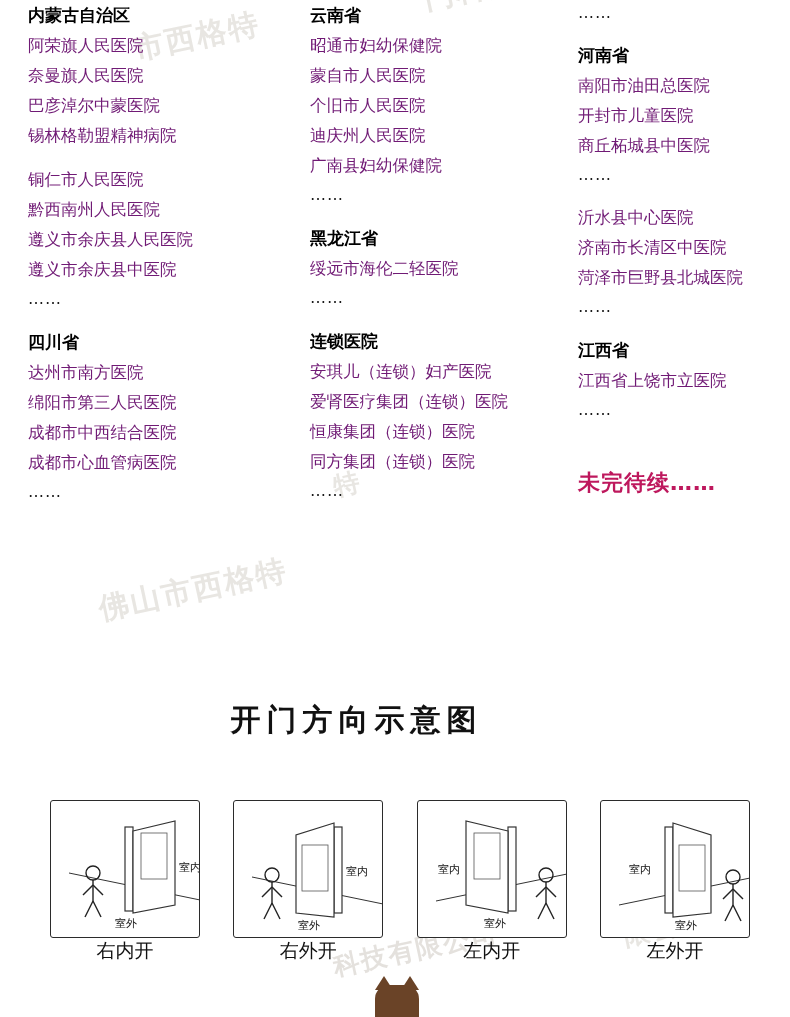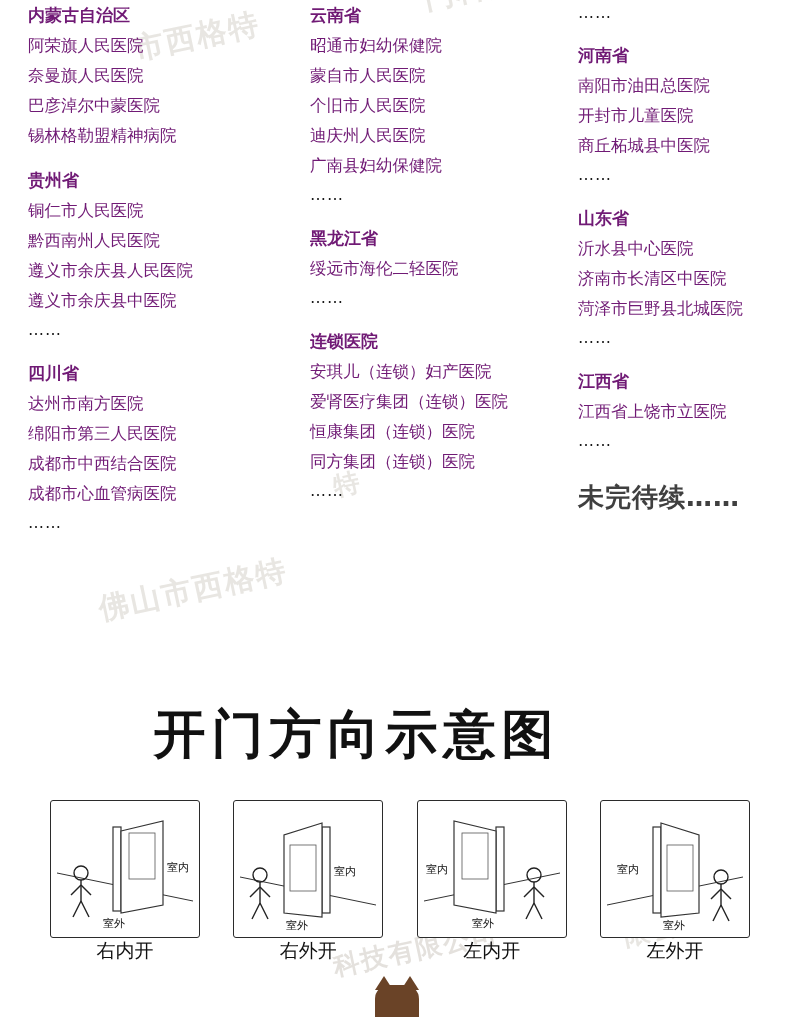--- a/index.html
+++ b/index.html
@@ -49,21 +49,21 @@
     height: 660px;
     z-index: 10;
   }
   .col { position: absolute; top: 0; }
   .col-1 { left: 28px; width: 265px; }
   .col-2 { left: 310px; width: 265px; }
   .col-3 { left: 578px; width: 200px; }
 
   .group { margin-bottom: 14px; }
   .group-title {
-    color: #701a75;
+    color: #000000;
     font-size: 17px;
     font-weight: 700;
     line-height: 30px;
     margin-bottom: 1px;
   }
   .item {
     font-size: 16.5px;
     line-height: 30px;
     color: #701a75;
     white-space: nowrap;
@@ -78,35 +78,35 @@
 
   .col-3 .pretop {
     font-size: 16px;
     line-height: 26px;
     letter-spacing: 1px;
     margin-bottom: 14px;
     margin-left: 0px;
   }
 
   .tobecontinued {
-    margin-top: 25px;
-    font-size: 26px;
+    margin-top: 44px;
+    font-size: 22px;
     font-weight: 700;
     letter-spacing: 1px;
-    color: #404040;
+    color: #be185d;
   }
 
   
   .section-title {
     position: absolute;
     top: 700px;
     left: 0;
     width: 713px;
     text-align: center;
-    font-size: 52px;
+    font-size: 30px;
     font-weight: 700;
     letter-spacing: 6px;
     color: #111;
     z-index: 10;
   }
 
   
   .diagrams {
     position: absolute;
     top: 800px;
@@ -120,20 +120,21 @@
   .diagram { width: 150px; text-align: center; }
   .diagram .frame {
     width: 150px;
     height: 138px;
     border: 1.5px solid #2b2b2b;
     border-radius: 3px;
     box-sizing: border-box;
     position: relative;
     background: #fff;
     overflow: hidden;
+    padding-left: 12px;
   }
   .diagram .caption {
     margin-top: 0;
     font-size: 19px;
     color: #111;
   }
   .frame svg { display: block; }
 
   
   .bottom-shape {
@@ -175,21 +176,20 @@
 
   <div class="col col-1">
     <div class="group">
       <div class="group-title">内蒙古自治区</div>
       <div class="item">阿荣旗人民医院</div>
       <div class="item">奈曼旗人民医院</div>
       <div class="item">巴彦淖尔中蒙医院</div>
       <div class="item">锡林格勒盟精神病院</div>
     </div>
     <div class="group">
-      <div class="group-title">贵州省</div>
       <div class="item">铜仁市人民医院</div>
       <div class="item">黔西南州人民医院</div>
       <div class="item">遵义市余庆县人民医院</div>
       <div class="item">遵义市余庆县中医院</div>
       <div class="ellipsis">……</div>
     </div>
     <div class="group">
       <div class="group-title">四川省</div>
       <div class="item">达州市南方医院</div>
       <div class="item">绵阳市第三人民医院</div>
@@ -227,21 +227,20 @@
   <div class="col col-3">
     <div class="pretop">……</div>
     <div class="group">
       <div class="group-title">河南省</div>
       <div class="item">南阳市油田总医院</div>
       <div class="item">开封市儿童医院</div>
       <div class="item">商丘柘城县中医院</div>
       <div class="ellipsis">……</div>
     </div>
     <div class="group spacer-top">
-      <div class="group-title">山东省</div>
       <div class="item">沂水县中心医院</div>
       <div class="item">济南市长清区中医院</div>
       <div class="item">菏泽市巨野县北城医院</div>
       <div class="ellipsis">……</div>
     </div>
     <div class="group">
       <div class="group-title">江西省</div>
       <div class="item">江西省上饶市立医院</div>
       <div class="ellipsis">……</div>
     </div>

